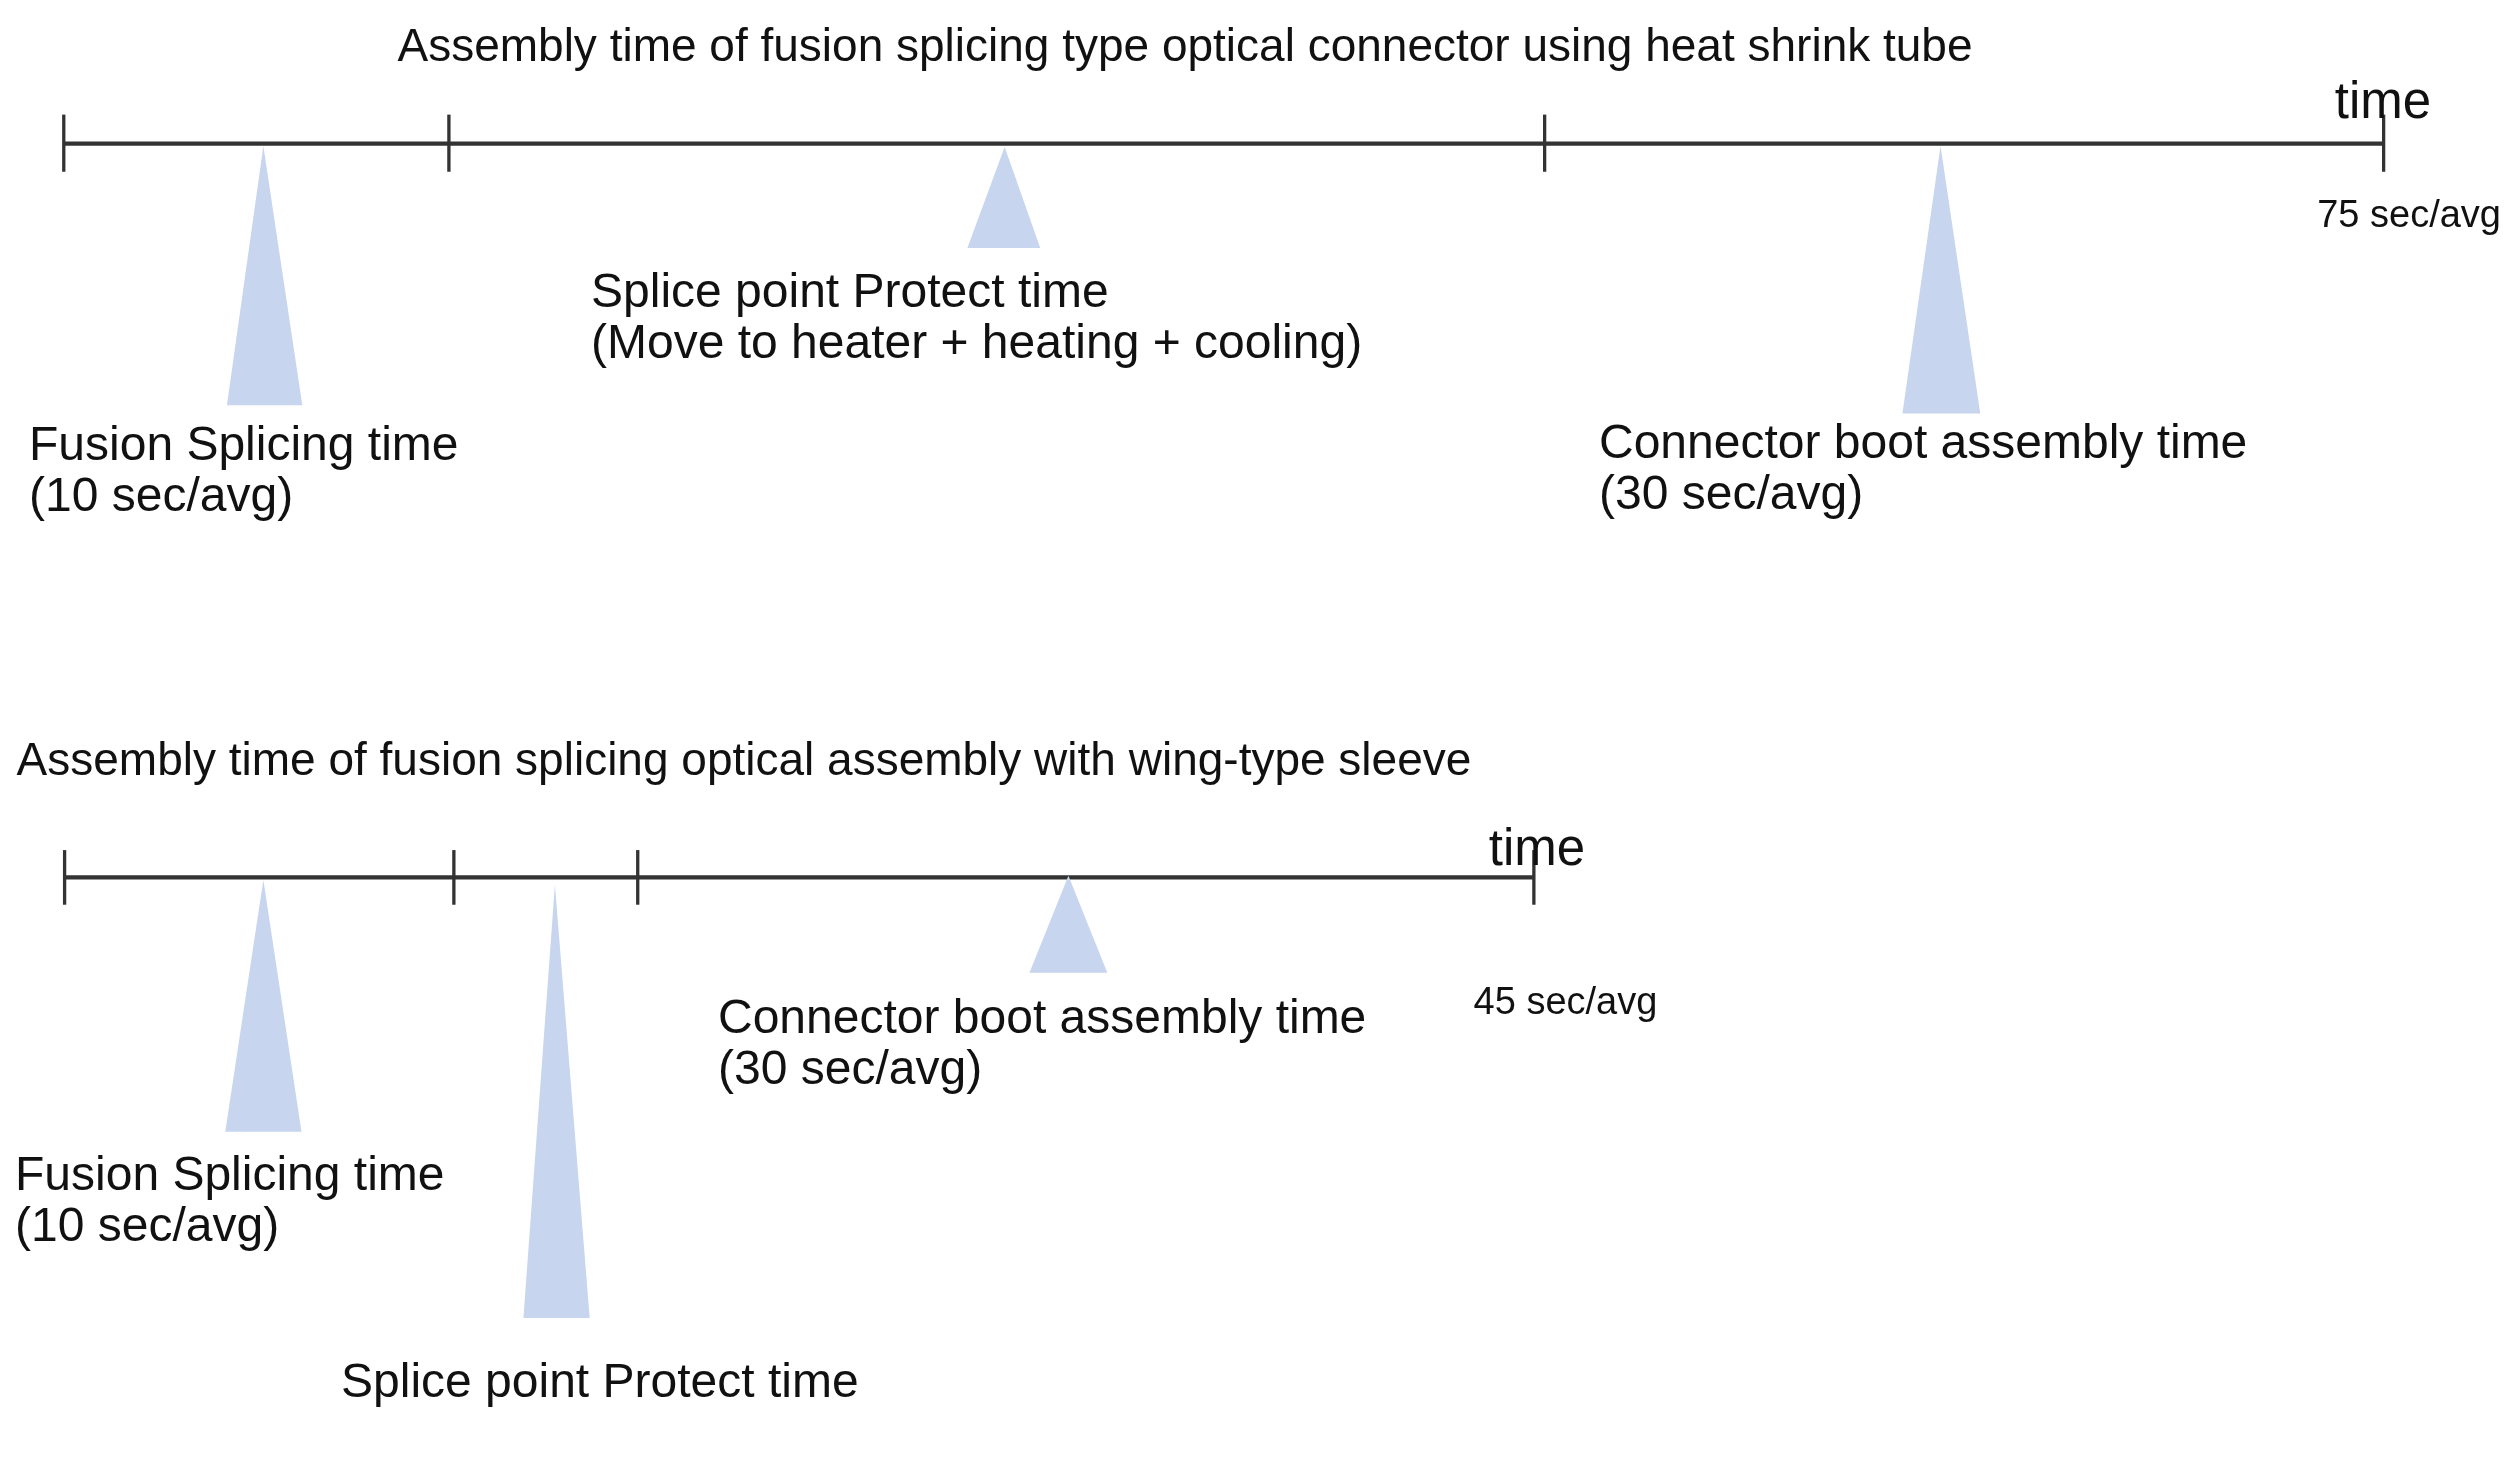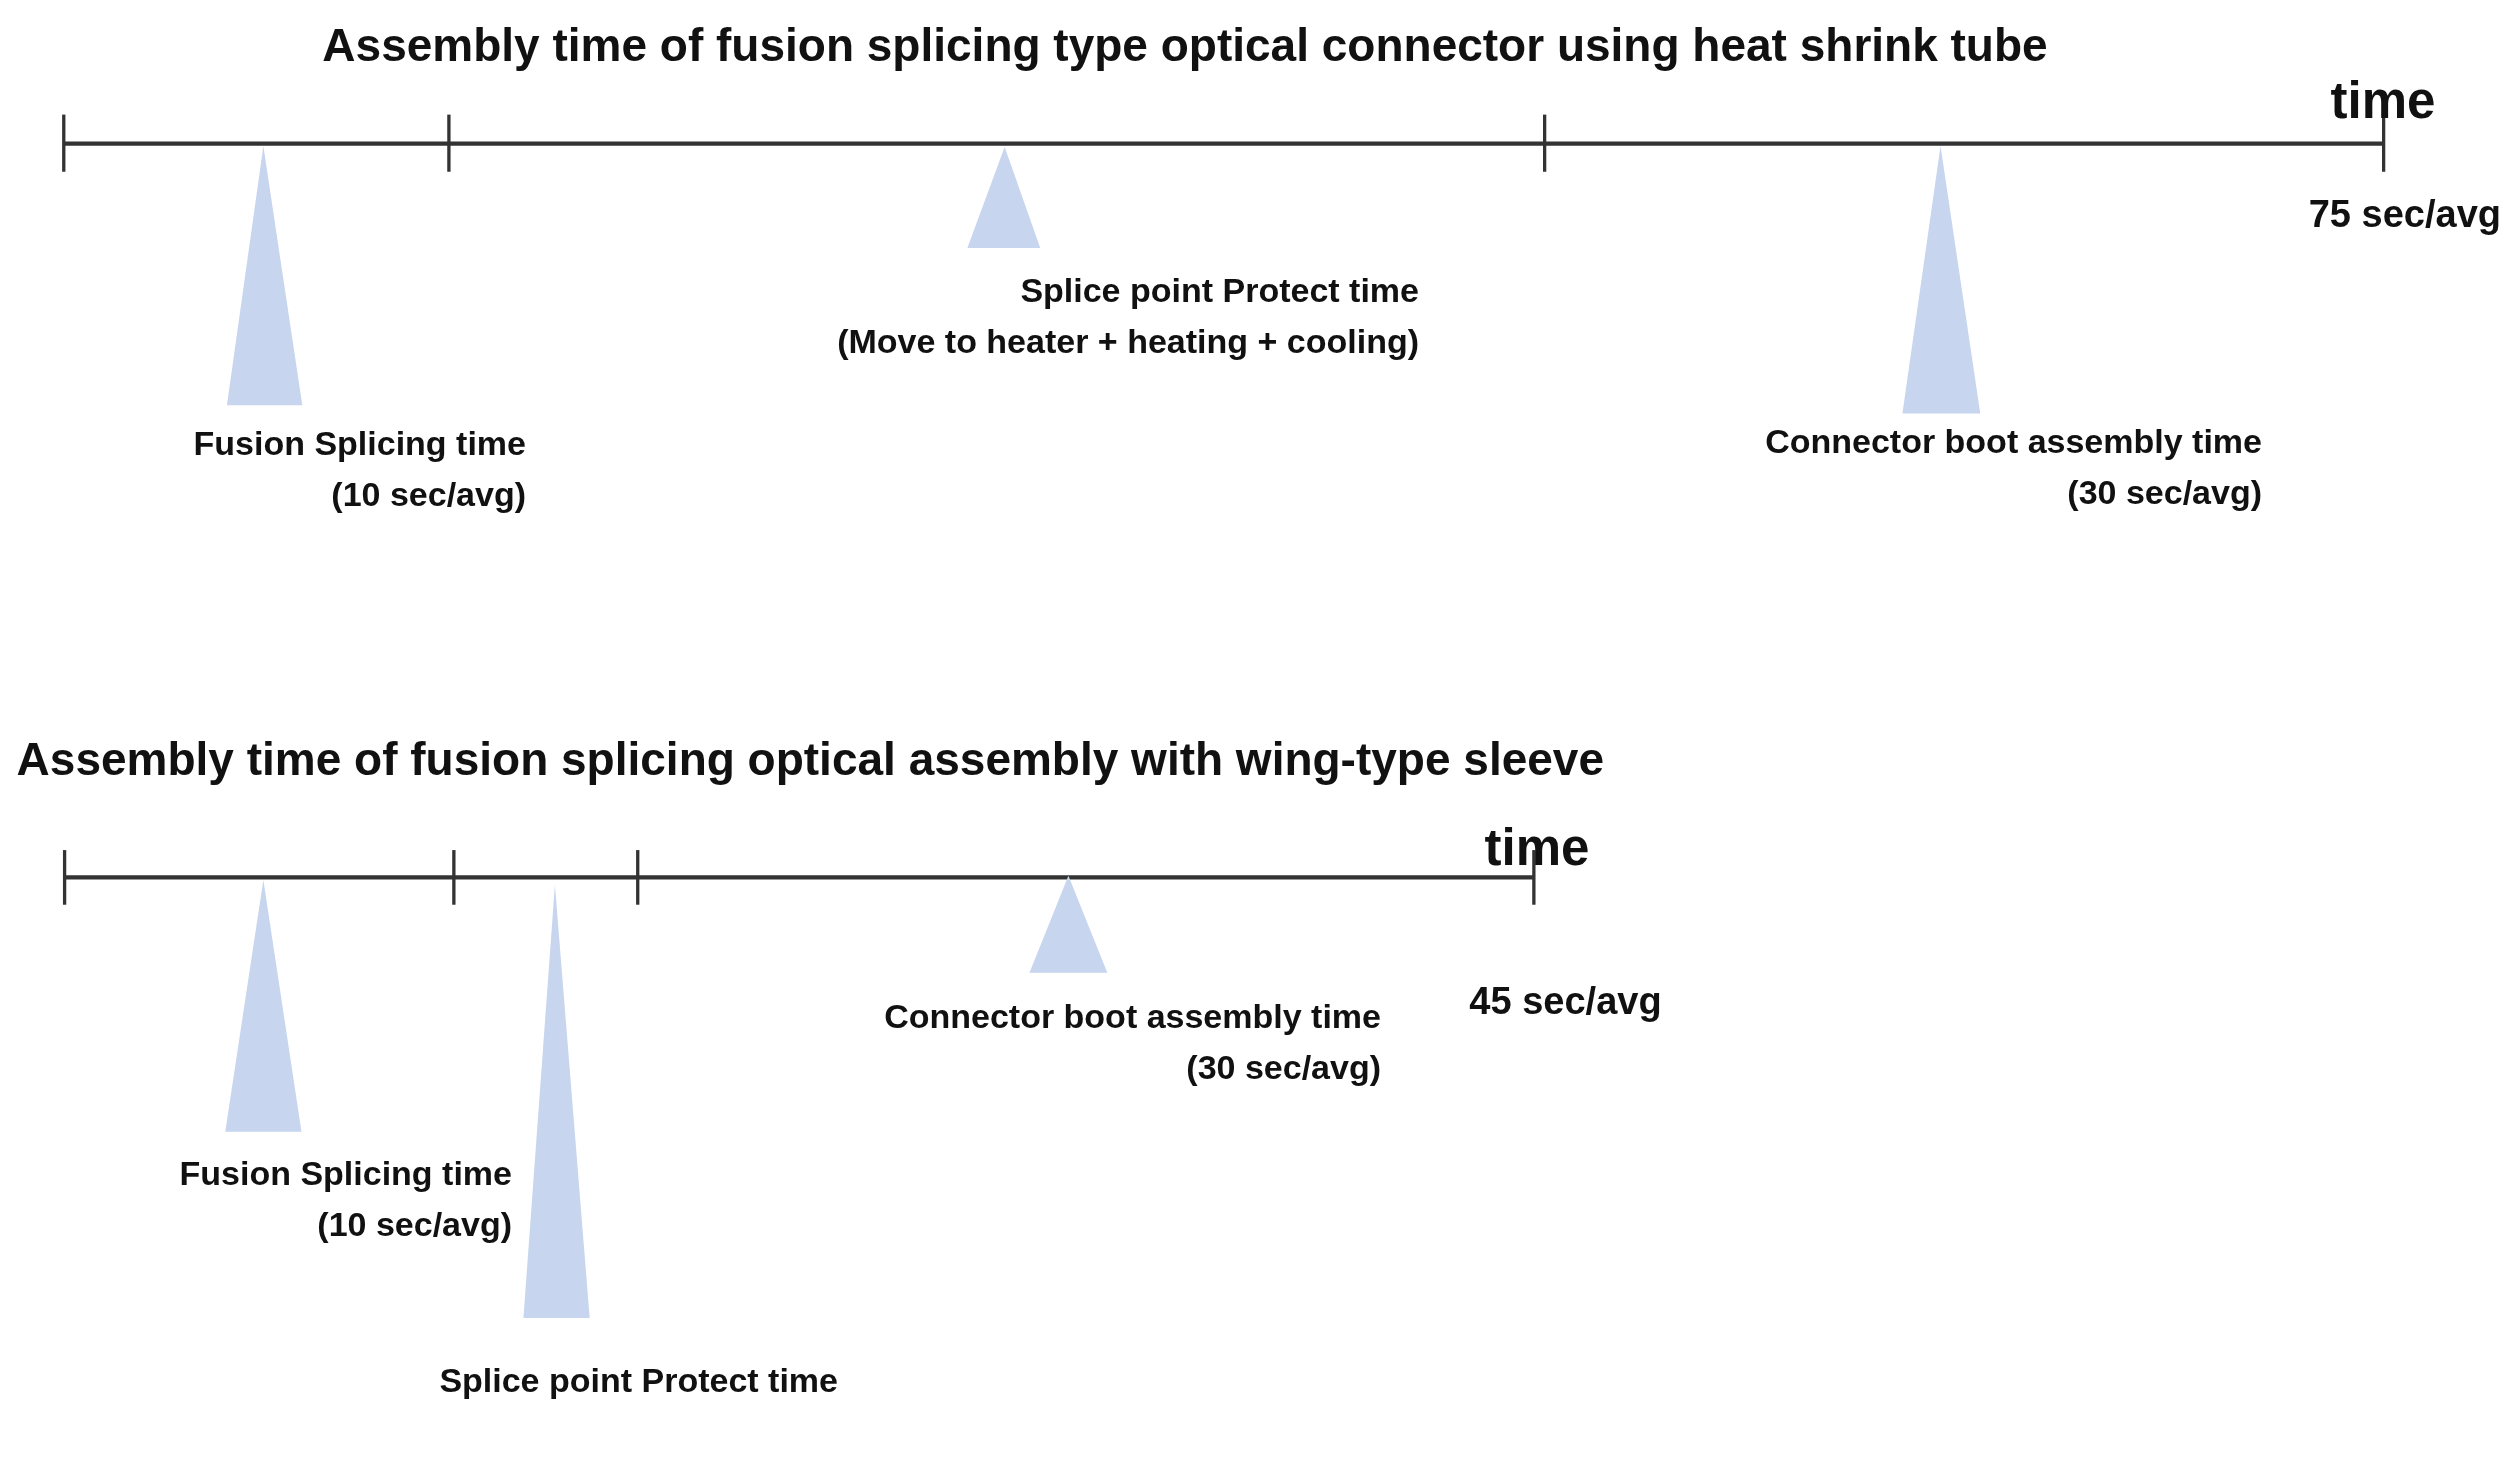--- a/index.html
+++ b/index.html
@@ -6,42 +6,42 @@
     margin: 0;
     padding: 0;
     background: #ffffff;
   }
   .stage {
     position: relative;
     width: 2512px;
     height: 1479px;
     background: var(--bg, #ffffff);
     font-family: "Liberation Sans", sans-serif;
-    font-weight: bold;
+    font-weight: normal;
     color: var(--ink, #111111);
     overflow: hidden;
   }
   .layer-svg {
     position: absolute;
     left: 0;
     top: 0;
   }
   .txt {
     position: absolute;
     white-space: nowrap;
   }
   .title {
     font-size: 46px;
     letter-spacing: 0px;
   }
   .title.centered { text-align: center; }
   .lbl {
-    font-size: 34px;
+    font-size: 48px;
     line-height: 51px;
-    text-align: right;
+    text-align: left;
   }
   .lbl div { white-space: nowrap; }
   .axis-cap {
     font-size: 51px;
     text-align: center;
   }
   .axis-total {
     font-size: 38px;
   }
   .right { text-align: right; }

